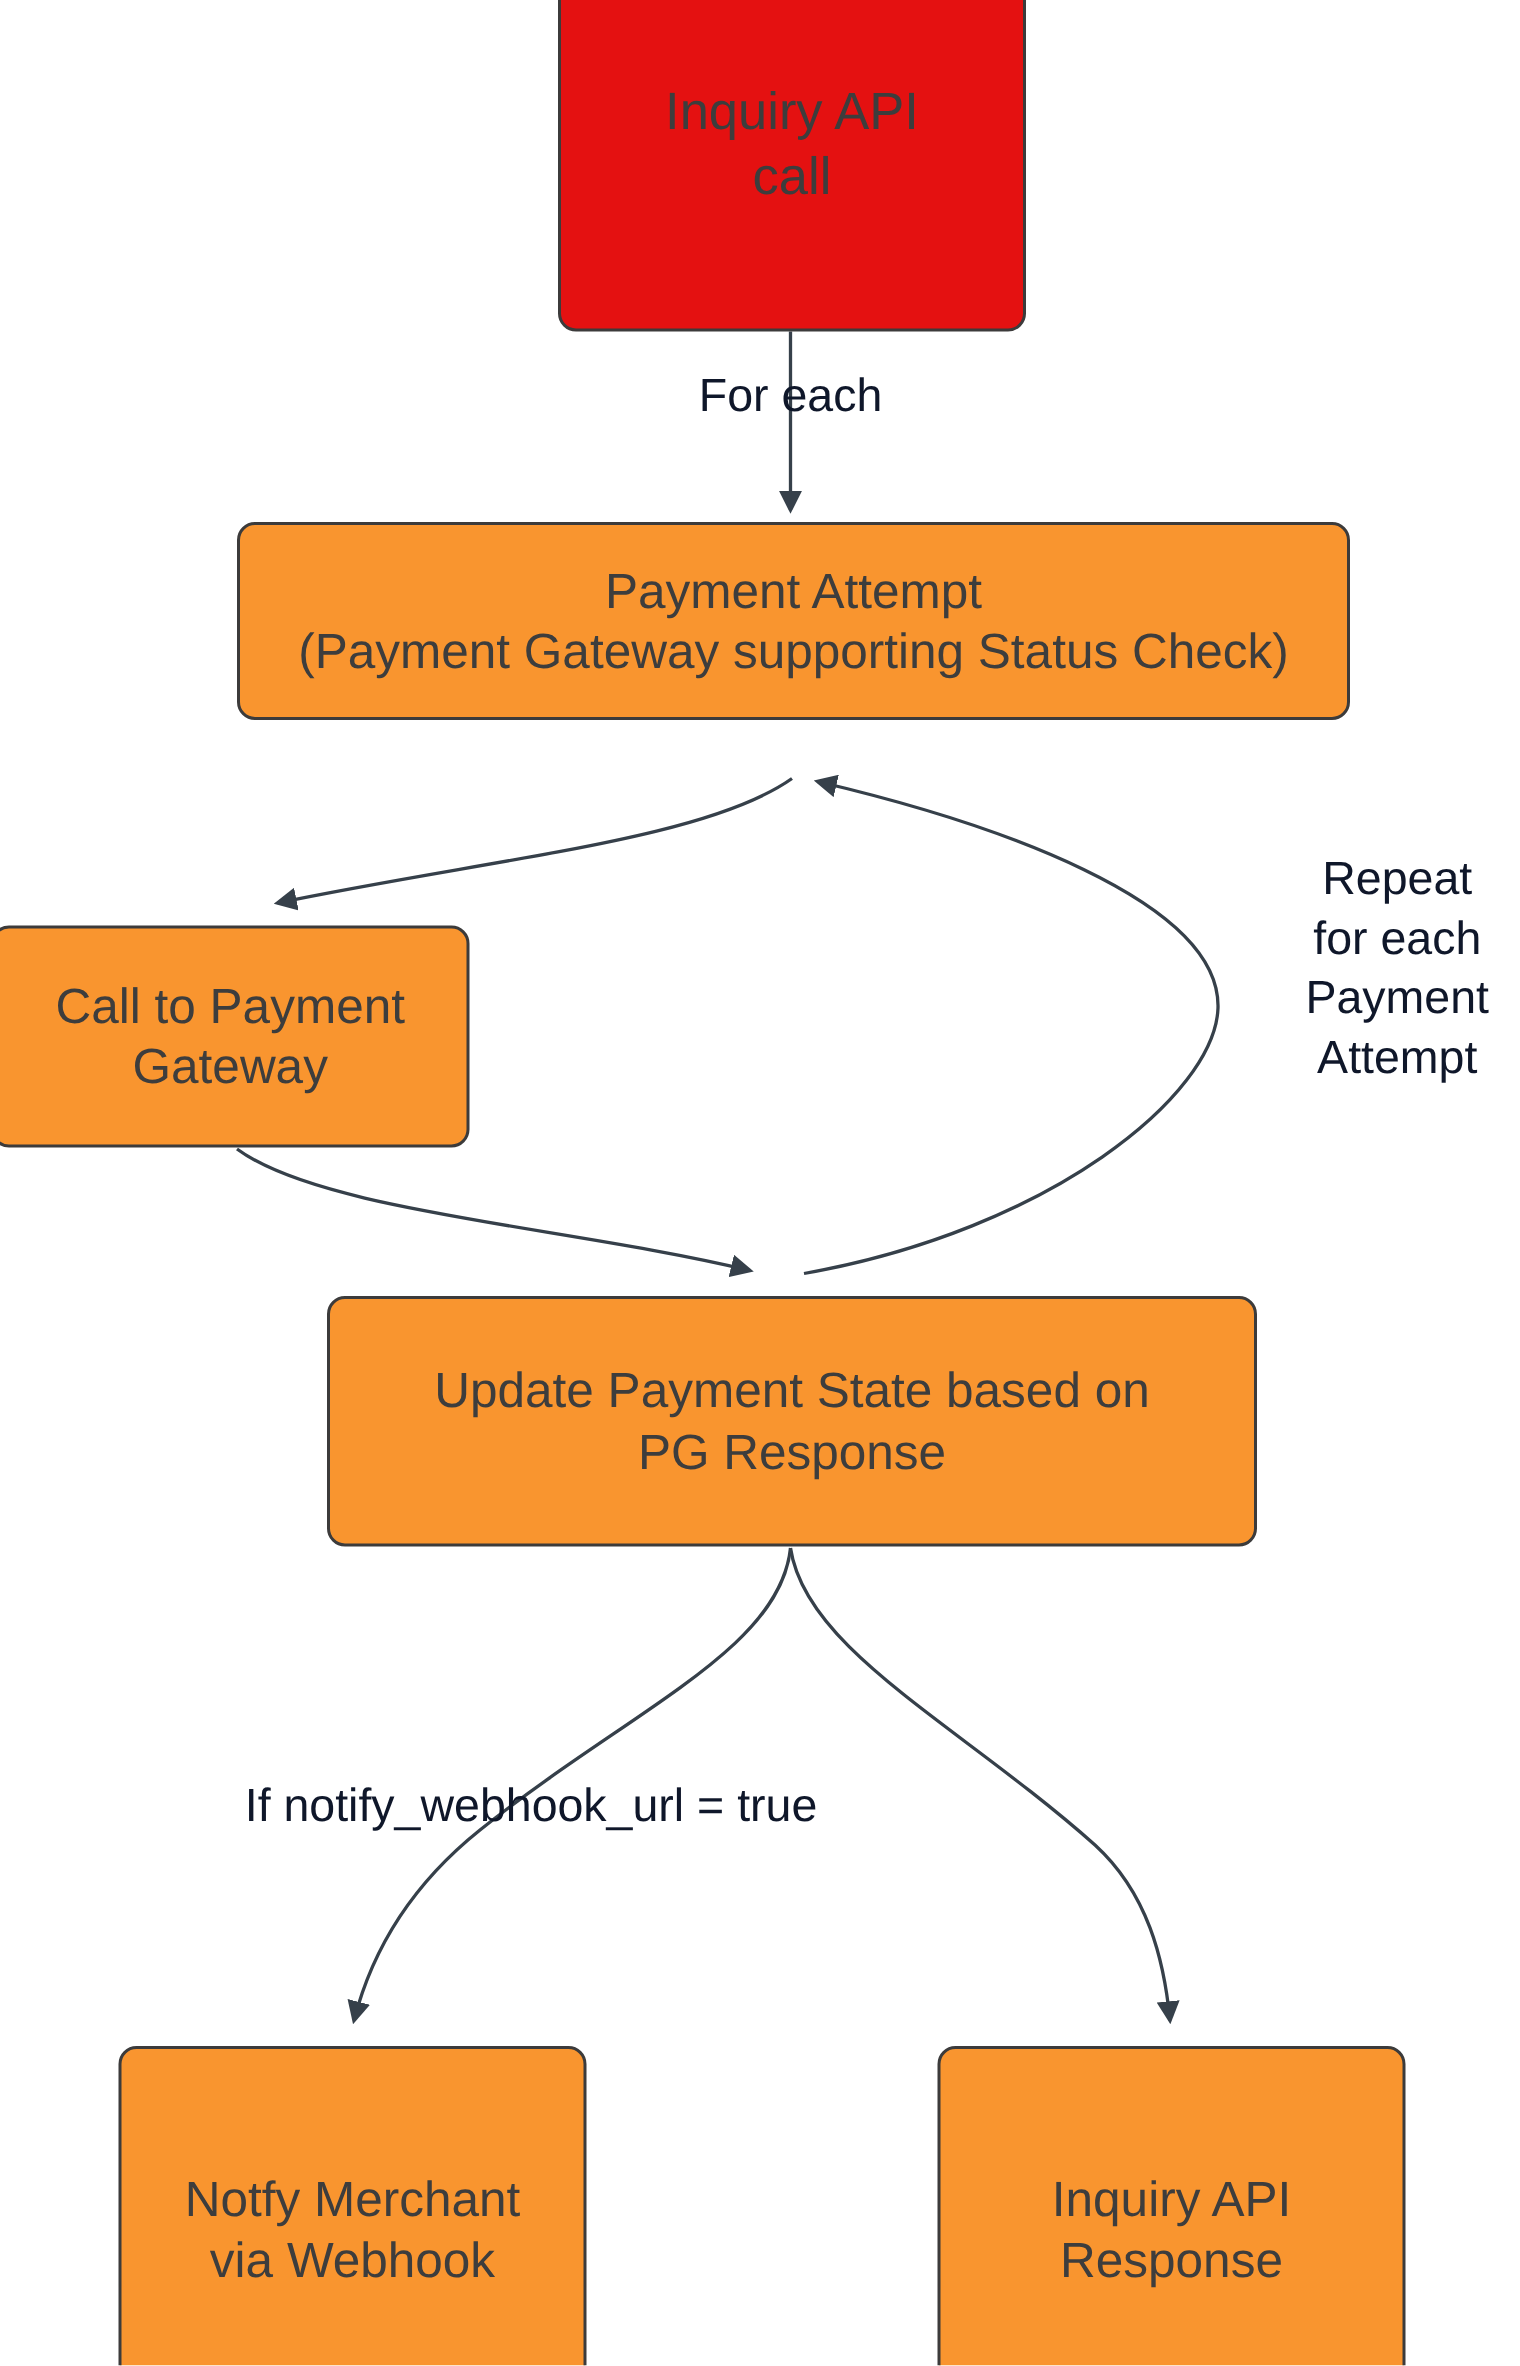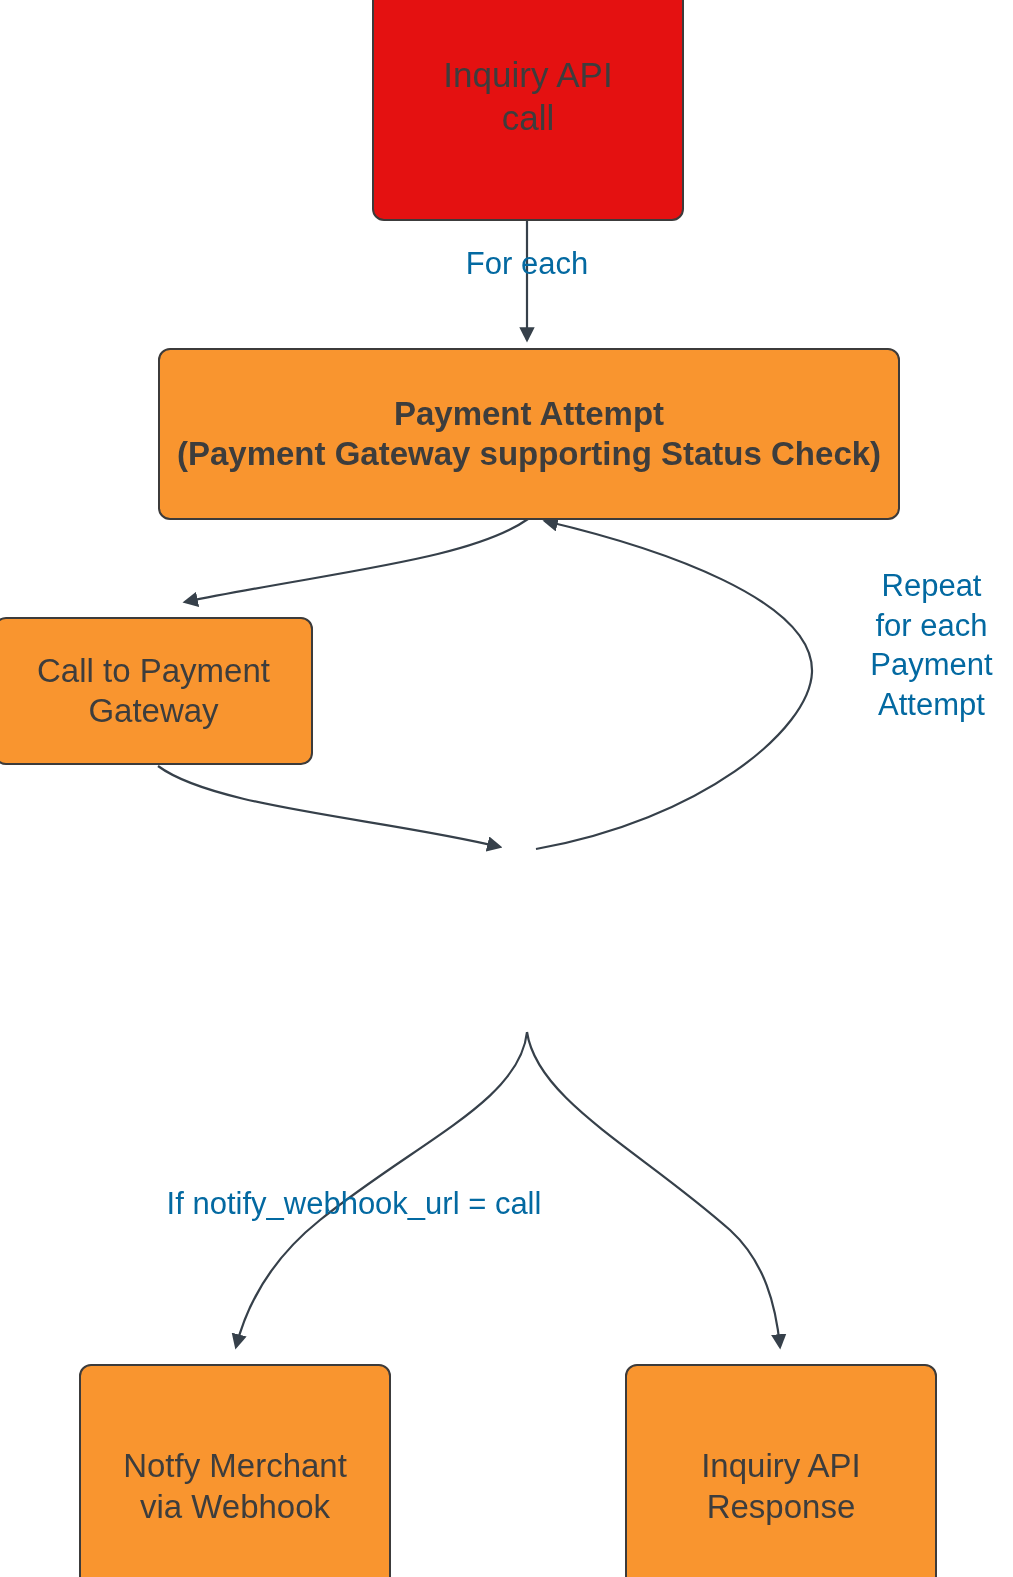--- a/index.html
+++ b/index.html
@@ -42,34 +42,34 @@
   .node-start {
     background: #e41111;
     font-size: 35px;
   }
   .node-step {
     background: #f9952f;
     font-size: 33px;
   }
   .edge-label {
     position: absolute;
-    color: #0369a1;
+    color: #0f172a;
     font-size: 31px;
     line-height: 1.28;
     text-align: center;
     white-space: pre-line;
     background: transparent;
   }
   #lbl-for-each      { left: 404px; top: 244px;  width: 246px; }
   #lbl-perform       { left: 350px; top: 672px;  width: 360px; }
   #lbl-repeat        { left: 824px; top: 566px;  width: 215px; }
   #lbl-if-webhook    { left: 78px;  top: 1184px; width: 552px; }
 
   #node-inquiry-api-call        { left: 372px; top: -28px;  width: 312px; height: 249px; }
-  #node-payment-attempt         { left: 158px; top: 348px;  width: 742px; height: 172px; font-weight: bold; }
+  #node-payment-attempt         { left: 158px; top: 348px;  width: 742px; height: 132px; }
   #node-call-to-pg              { left: -6px;  top: 617px;  width: 319px; height: 148px; }
   #node-update-payment-state    { left: 218px; top: 864px;  width: 620px; height: 167px; }
   #node-notify-merchant         { left: 79px;  top: 1364px; width: 312px; height: 245px; }
   #node-inquiry-api-response    { left: 625px; top: 1364px; width: 312px; height: 245px; }
 </style>
 </head>
 <body>
 
 <div id="canvas">
 
@@ -95,30 +95,32 @@
 
   <div class="node node-start" id="node-inquiry-api-call">Inquiry API
 call</div>
 
   <div class="node node-step" id="node-payment-attempt">Payment Attempt
 (Payment Gateway supporting Status Check)</div>
 
   <div class="node node-step" id="node-call-to-pg">Call to Payment
 Gateway</div>
 
+  <div class="node node-step" id="node-update-payment-state">Update Payment State based on
+PG Response</div>
 
   <div class="node node-step" id="node-notify-merchant">Notfy Merchant
 via Webhook</div>
 
   <div class="node node-step" id="node-inquiry-api-response">Inquiry API
 Response</div>
 
   <div class="edge-label" id="lbl-for-each">For each</div>
 
 
   <div class="edge-label" id="lbl-repeat">Repeat
 for each
 Payment
 Attempt</div>
 
-  <div class="edge-label" id="lbl-if-webhook">If notify_webhook_url = call</div>
+  <div class="edge-label" id="lbl-if-webhook">If notify_webhook_url = true</div>
 
 </div>
 
 </body></html>

